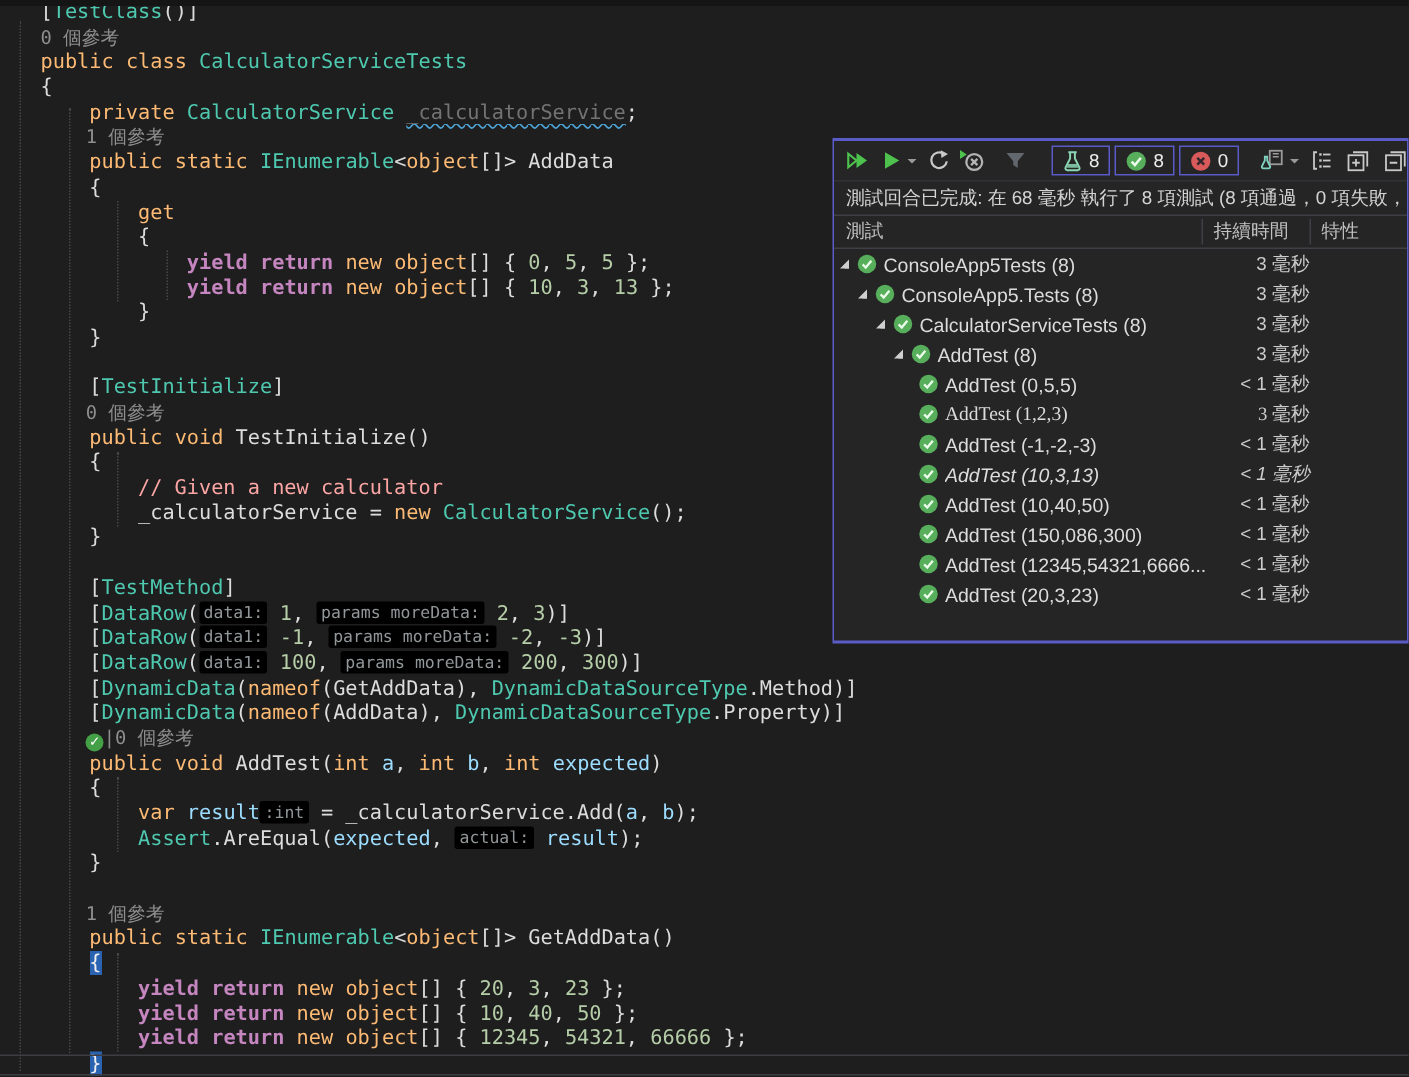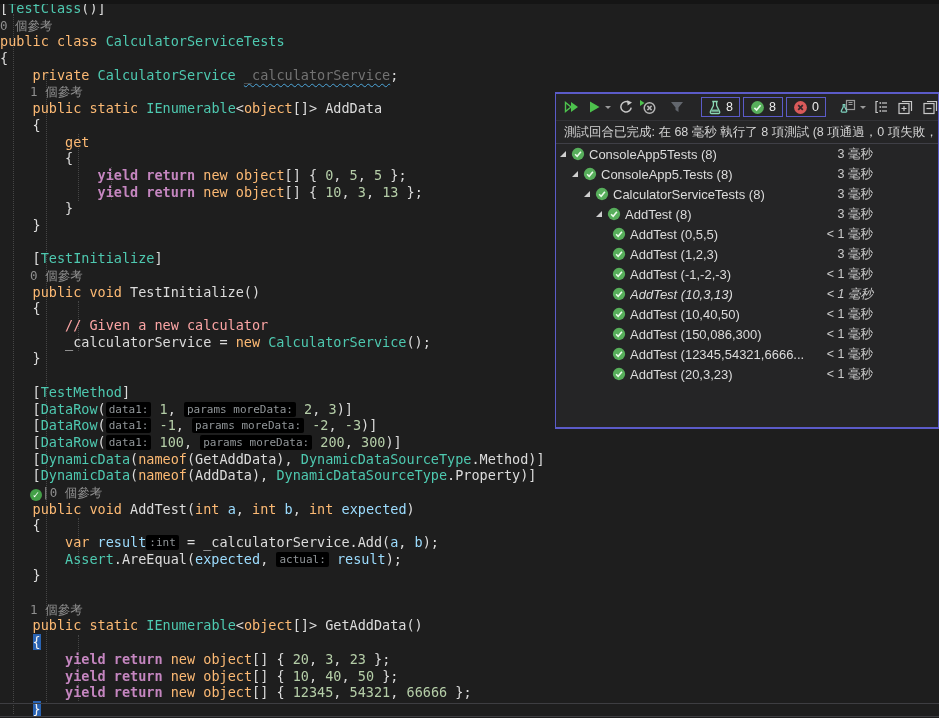--- a/index.html
+++ b/index.html
@@ -2,21 +2,21 @@
 <html><head>
 <meta charset="utf-8">
 <style>
   html,body{margin:0;padding:0;background:#1e1e1e;}
   body{position:relative;width:939px;height:718px;overflow:hidden;
        font-family:"Liberation Sans","DejaVu Sans",sans-serif;}
 
   
   #editor{position:absolute;inset:0;background:#1e1e1e;}
   #top-strip{position:absolute;left:0;top:0;width:939px;height:4px;background:#151515;z-index:5;}
-  #code{position:absolute;left:0;top:0;z-index:2;
+  #code{position:absolute;left:27px;top:0;z-index:2;
         font-family:"DejaVu Sans Mono","Liberation Mono",monospace;
         font-size:13.5px;line-height:16.7px;white-space:pre;color:#dcdcdc;}
   .cl-row{height:16.7px;}
   .tok-p{color:#dcdcdc;}
   .tok-k{color:#fdba74;}
   .tok-c{color:#c586c0;font-weight:bold;}
   .tok-t{color:#4ec9b0;}
   .tok-n{color:#b5cea8;}
   .tok-cm{color:#fca5a5;}
   .tok-id{color:#9cdcfe;}
@@ -177,20 +177,27 @@
         <path d="M5 2.5 H14.5 V12" fill="none" stroke="#c8c8c8" stroke-width="1.2"></path>
         <rect x="2" y="4.5" width="10" height="10" fill="#252526" stroke="#c8c8c8" stroke-width="1.2"></rect>
         <path d="M4.5 9.5 H9.5" stroke="#c8c8c8" stroke-width="1.2"></path>
       </svg>
     </span>
 
   </div>
 
   <div id="status-row">測試回合已完成: 在 68 毫秒 執行了 8 項測試 (8 項通過，0 項失敗，0 項</div>
 
+  <div id="grid-header">
+    <span id="col-test">測試</span>
+    <span id="col-duration">持續時間</span>
+    <span id="col-traits">特性</span>
+    <span class="vsep" style="left:245px;"></span>
+    <span class="vsep" style="left:317px;"></span>
+  </div>
 
   <div id="tree">
       <div class="tree-row" style="padding-left: 4px;">
         <span class="expander"></span>
         <span class="node-icon">
           <svg width="14" height="14" viewBox="0 0 15 15">
             <circle cx="7.5" cy="7.5" r="6.6" fill="#57ae5b"></circle>
             <path d="M4.4 7.8 L6.6 10 L10.6 5.2" fill="none" stroke="#eafbea" stroke-width="1.7"></path>
           </svg>
         </span>
@@ -233,21 +240,21 @@
       <div class="tree-row" style="padding-left: 56px;">
         <span class="node-icon">
           <svg width="14" height="14" viewBox="0 0 15 15">
             <circle cx="7.5" cy="7.5" r="6.6" fill="#57ae5b"></circle>
             <path d="M4.4 7.8 L6.6 10 L10.6 5.2" fill="none" stroke="#eafbea" stroke-width="1.7"></path>
           </svg>
         </span>
         <span class="tree-label">AddTest (0,5,5)</span>
         <span class="tree-duration">&lt; 1 毫秒</span>
       </div>
-      <div class="tree-row" style="padding-left: 56px;">
+      <div class="tree-row" style="padding-left: 56px; font-family: Liberation Serif, serif;">
         <span class="node-icon">
           <svg width="14" height="14" viewBox="0 0 15 15">
             <circle cx="7.5" cy="7.5" r="6.6" fill="#57ae5b"></circle>
             <path d="M4.4 7.8 L6.6 10 L10.6 5.2" fill="none" stroke="#eafbea" stroke-width="1.7"></path>
           </svg>
         </span>
         <span class="tree-label">AddTest (1,2,3)</span>
         <span class="tree-duration">3 毫秒</span>
       </div>
       <div class="tree-row" style="padding-left: 56px;">

